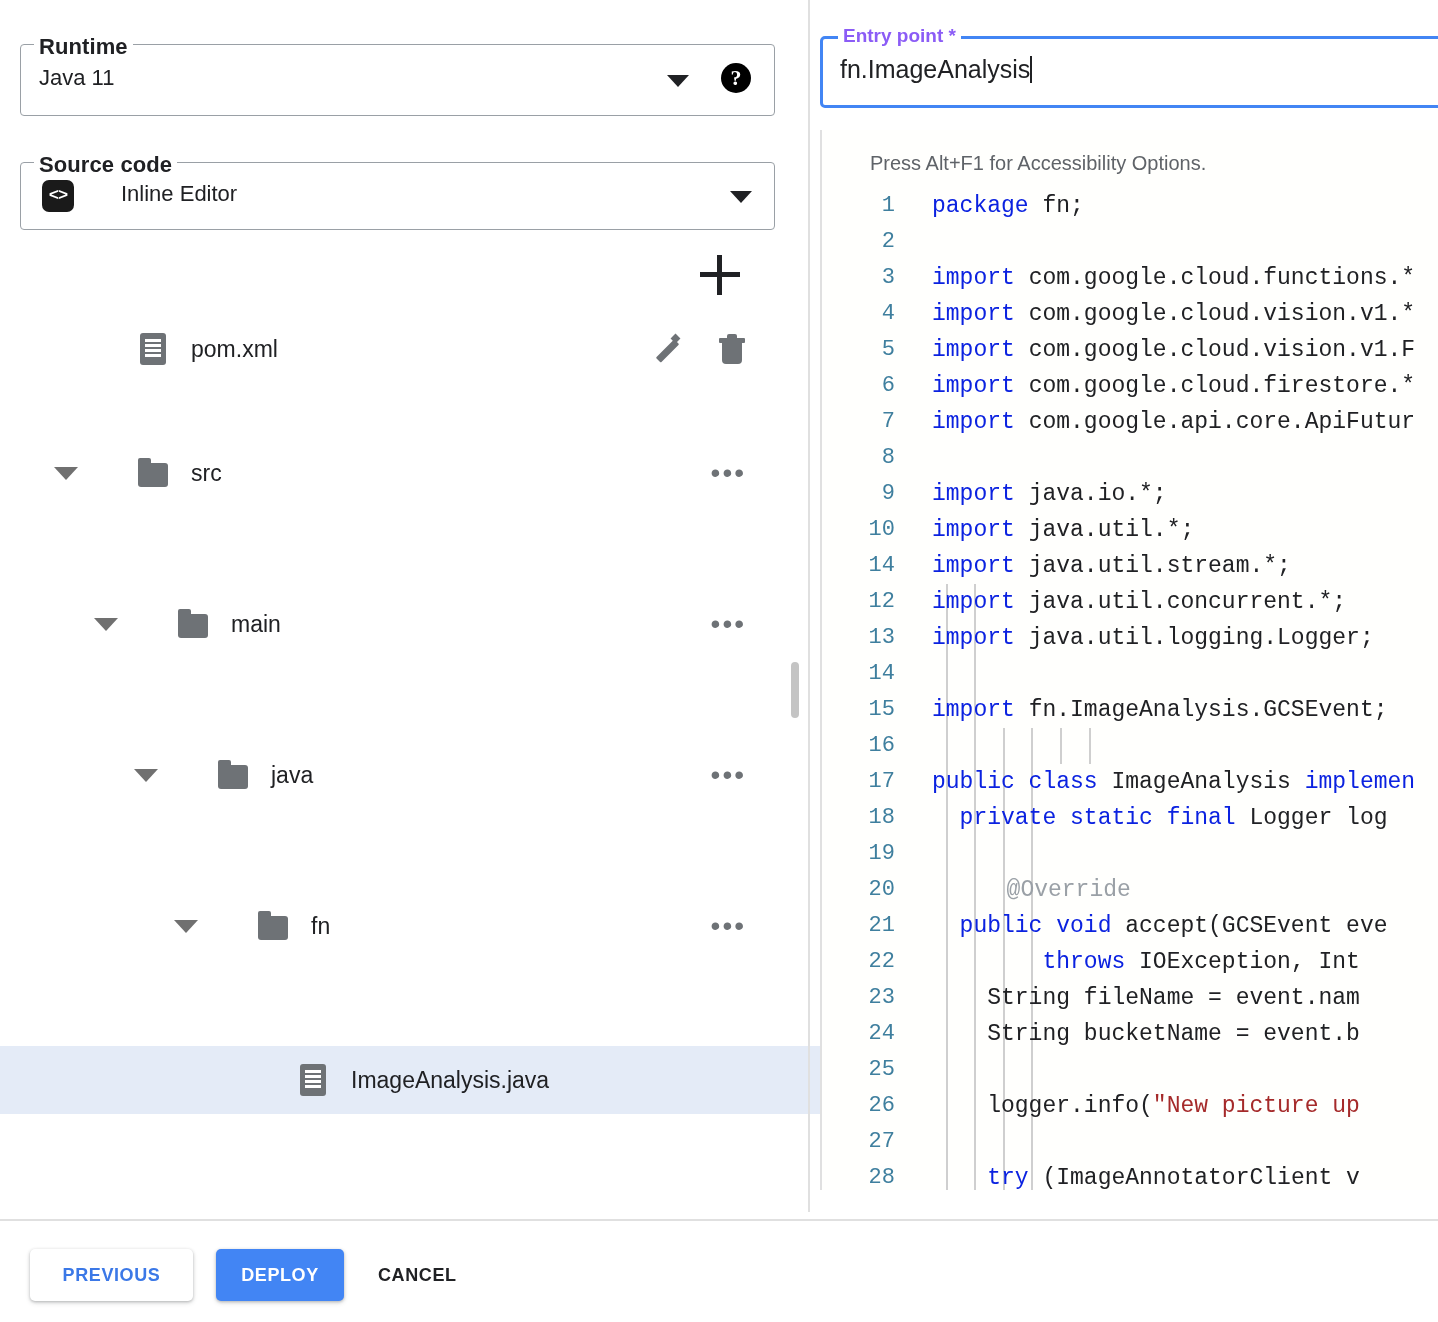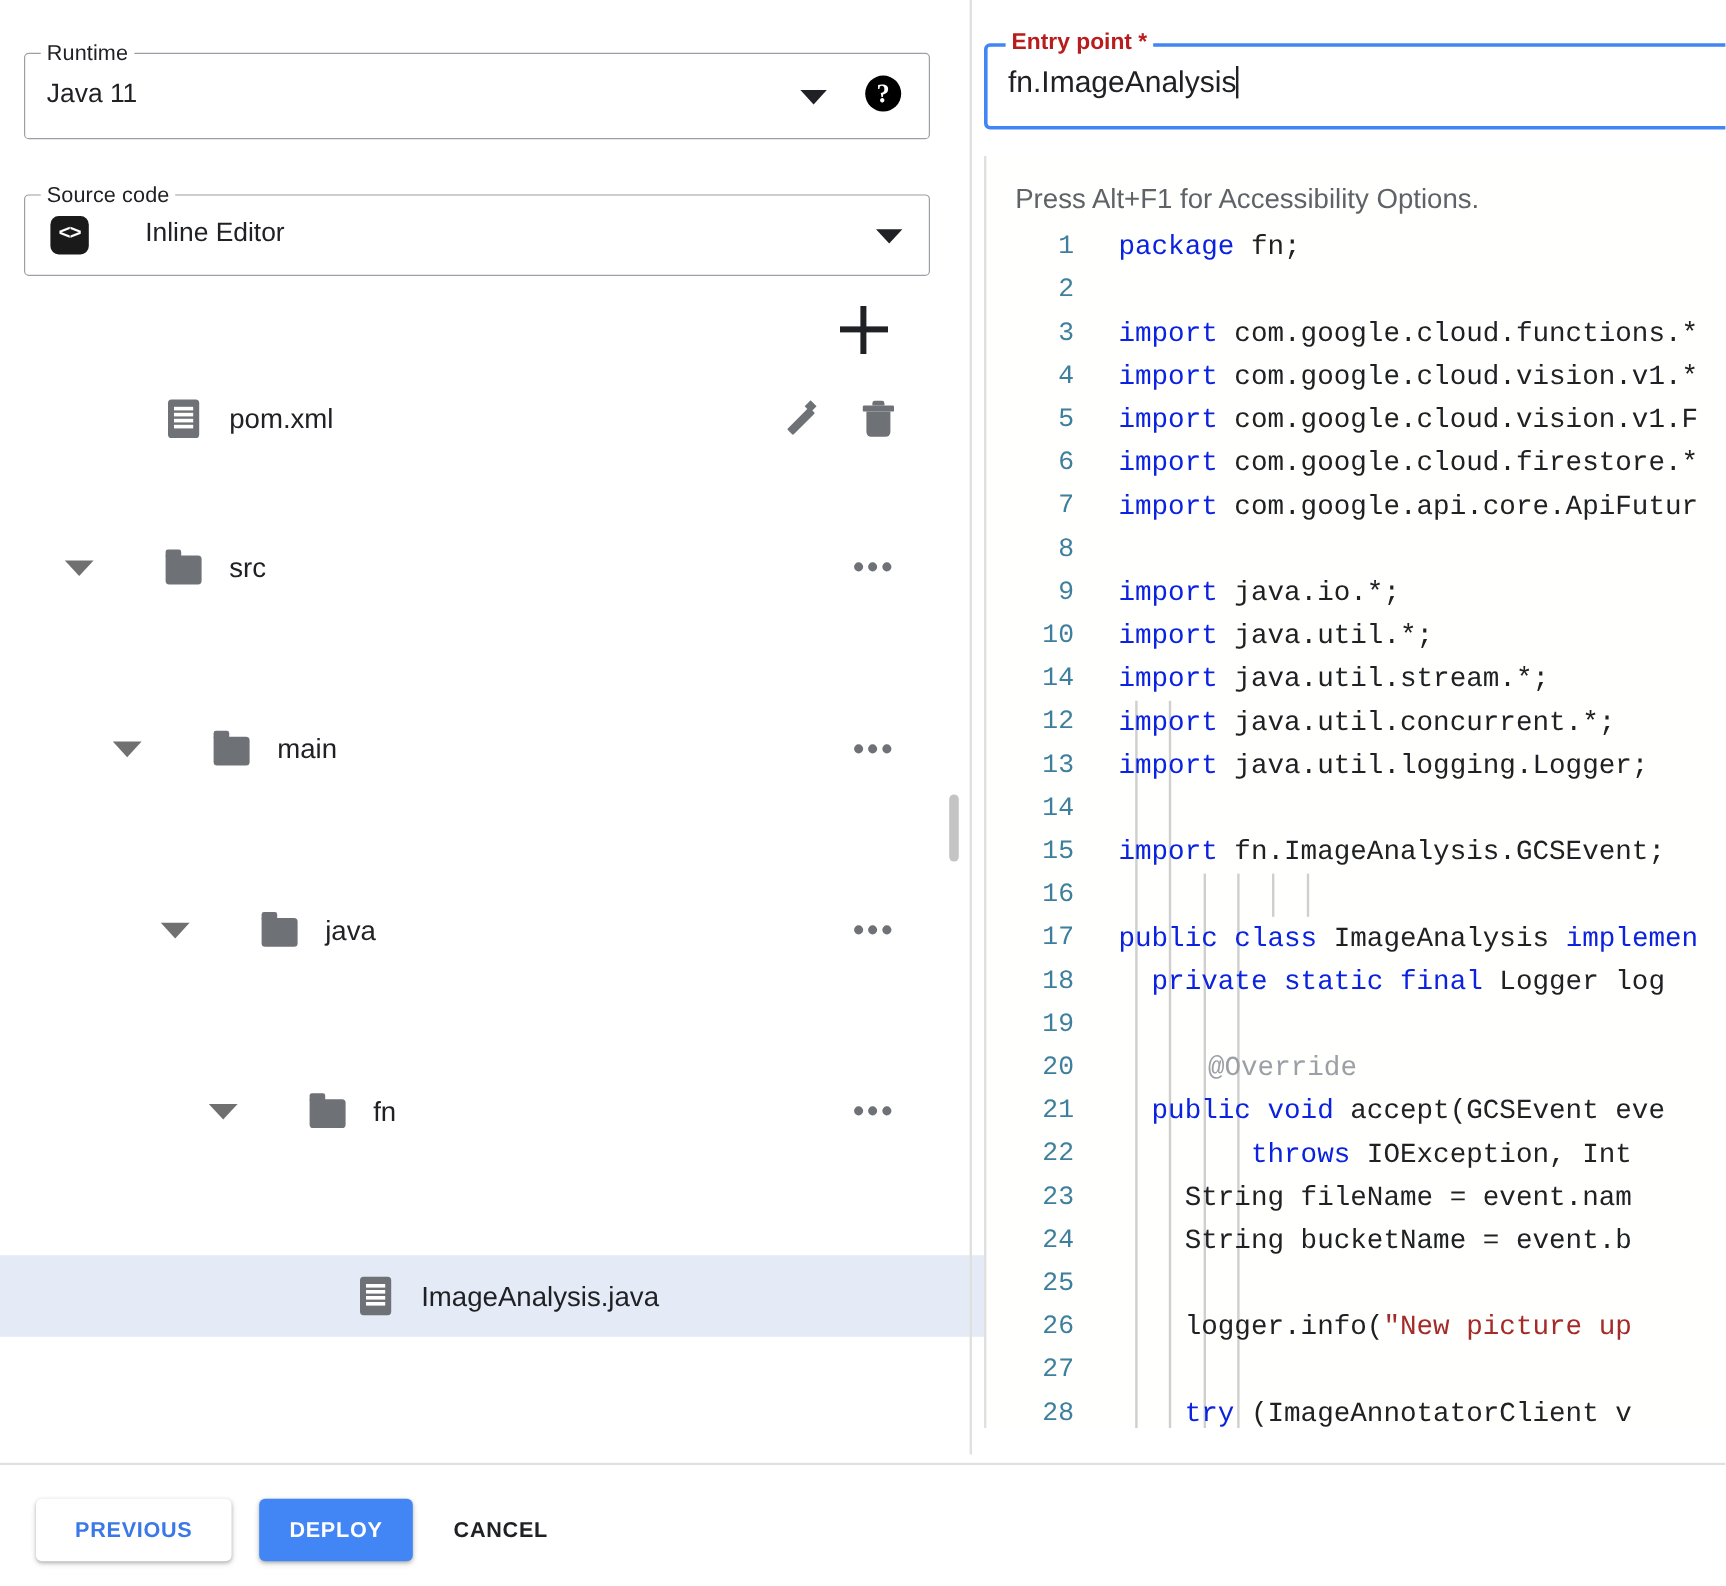--- a/index.html
+++ b/index.html
@@ -19,22 +19,22 @@
     position: absolute;
     border: 1px solid #9aa0a6;
     border-radius: 4px;
     background: #fff;
   }
   .field .legend {
     position: absolute;
     top: -11px; left: 13px;
     background: #fff;
     padding: 0 5px;
-    font-size: 18px;
-    font-weight: normal;
+    font-size: 22px;
+    font-weight: bold;
     color: #202124;
     letter-spacing: .1px;
   }
   .field .value {
     position: absolute;
     font-size: 22px;
     color: #202124;
     white-space: nowrap;
   }
   .caret-down {
@@ -195,21 +195,21 @@
     width: 700px; height: 72px;
     border: 3px solid #4285f4;
     border-radius: 5px;
     background: #fff;
   }
   .entry-legend {
     position: absolute;
     top: -14px; left: 15px;
     background: #fff; padding: 0 5px;
     font-size: 19px; font-weight: bold;
-    color: #b91c1c;
+    color: #8b5cf6;
     z-index: 2;
   }
   .entry-value {
     position: absolute;
     left: 17px; top: 16px;
     font-size: 25px;
     color: #202124;
     white-space: nowrap;
   }
   .text-caret {
@@ -222,22 +222,22 @@
   .editor {
     position: absolute;
     left: 10px; top: 130px;
     width: 628px; height: 1060px;
     background: #fffffd;
     border-left: 2px solid #e0e0e0;
     overflow: hidden;
   }
   .a11y-hint {
     position: absolute;
-    left: 24px; top: 22px;
-    font-size: 23px;
+    left: 48px; top: 22px;
+    font-size: 20px;
     color: #5f6368;
     white-space: nowrap;
   }
   .code-area {
     position: absolute;
     left: 0; top: 58px; width: 628px;
     font-family: "Liberation Mono", monospace;
     font-size: 23px;
   }
   .cline { position: relative; height: 36px; white-space: nowrap; }

